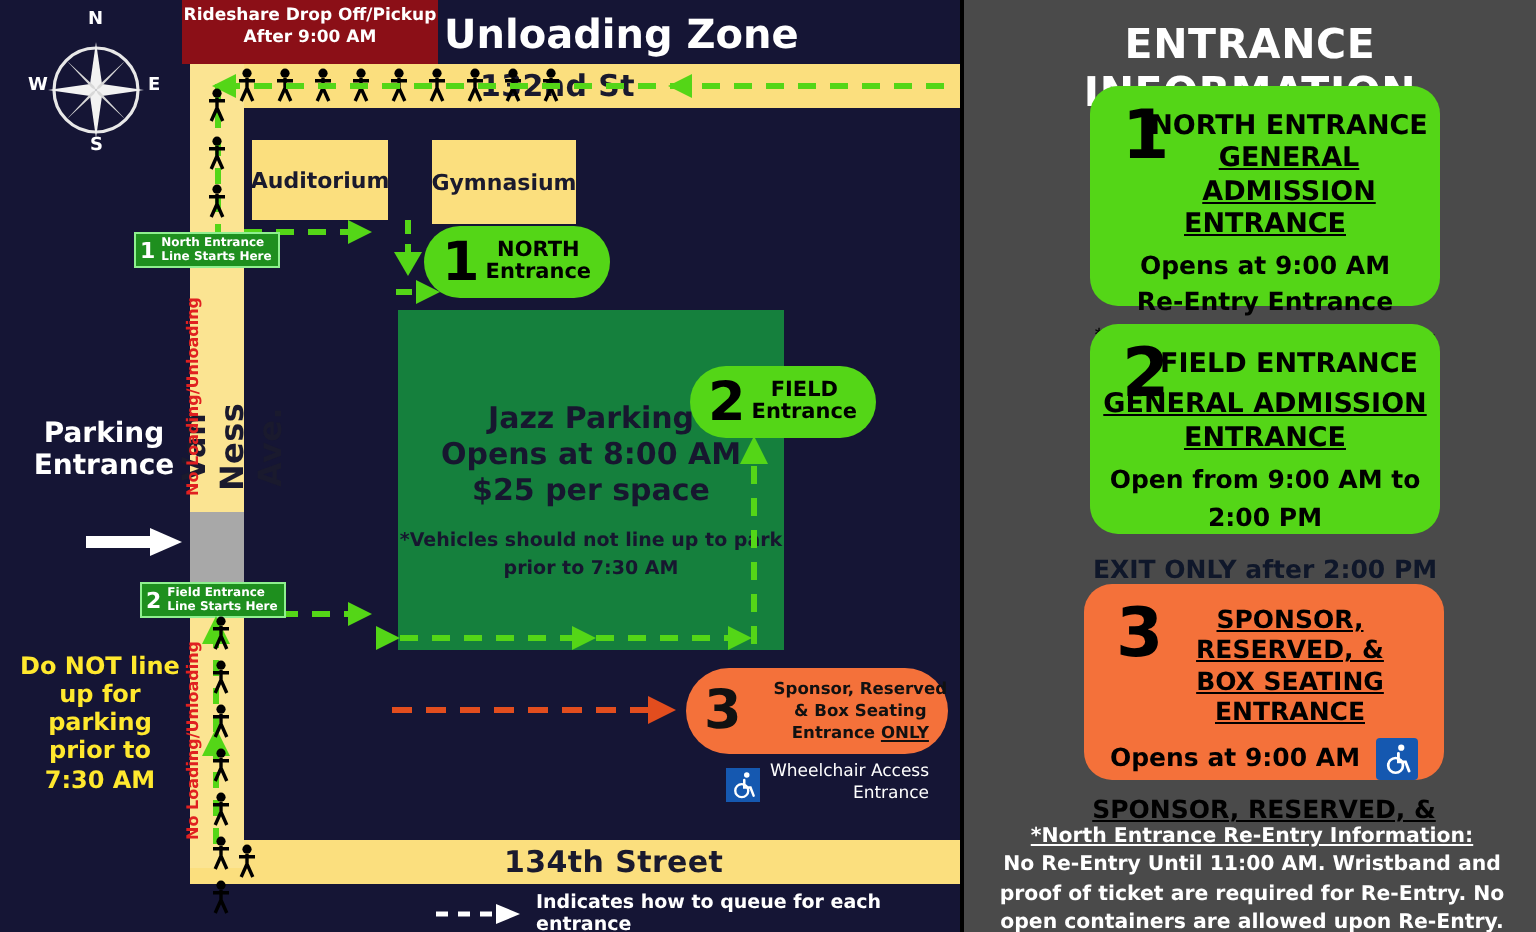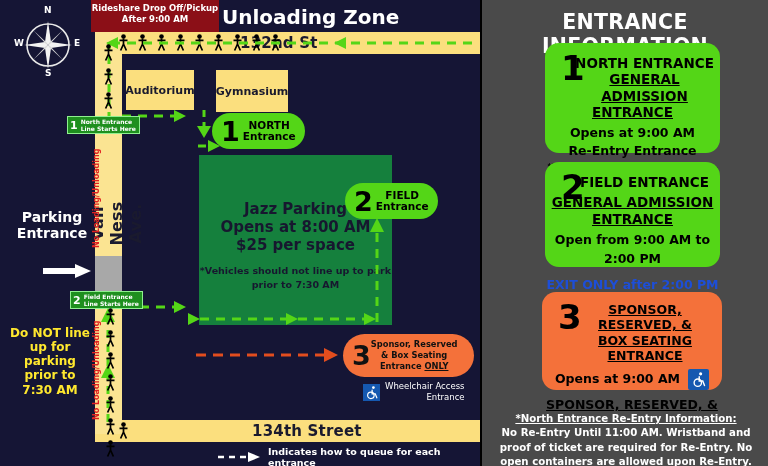--- a/index.html
+++ b/index.html
@@ -72,21 +72,21 @@
   #pill-north{left:212px;top:113px;height:36px;}
   #pill-field{left:345px;top:183px;height:36px;}
 
   
   #pill-sponsor{
     position:absolute;left:343px;top:334px;width:131px;height:43px;background:#f4713a;
     border-radius:999px;display:flex;align-items:center;color:#111;
     font-family:"DejaVu Sans", sans-serif;
   }
   #pill-sponsor .num{font-size:27px;font-weight:bold;margin-left:9px;line-height:1;}
-  #pill-sponsor .tx{font-size:8.3px;font-weight:bold;line-height:1.35;margin-left:0;text-align:center;}
+  #pill-sponsor .tx{font-size:8.3px;font-weight:bold;line-height:1.35;margin-left:16px;text-align:center;}
 
   
   .linetag{
     position:absolute;background:#1e8f1e;border:1px solid #8ff08f;display:flex;align-items:center;
     color:#fff;font-family:"DejaVu Sans", sans-serif;padding:1px 3px 1px 2px;
   }
   .linetag .n{font-size:11px;font-weight:bold;color:#fff;margin-right:3px;line-height:1;}
   .linetag .t{font-size:6px;font-weight:bold;line-height:1.2;}
   #tag-north{left:67px;top:116px;}
   #tag-field{left:70px;top:291px;}
@@ -147,21 +147,21 @@
     font-family:"DejaVu Sans", sans-serif;
   }
   .card .bignum{position:absolute;left:16px;top:8px;font-size:34px;font-weight:bold;line-height:1;}
   .card .hdr{font-size:13.5px;font-weight:bold;line-height:1.22;padding-top:12px;padding-left:24px;}
   .card .ul{text-decoration:underline;}
   .card .body{font-size:12.5px;font-weight:bold;line-height:1.45;}
   .card .tiny{font-size:8.2px;font-weight:bold;}
   #card1{left:63px;top:43px;width:175px;height:110px;background:#54d617;}
   #card2{left:63px;top:162px;width:175px;height:105px;background:#54d617;}
   #card3{left:60px;top:292px;width:180px;height:98px;background:#f4713a;}
-  .exitonly{color:#1d4ed8;font-size:12.5px;font-weight:bold;}
+  .exitonly{color:#0f172a;font-size:12.5px;font-weight:bold;}
   #card3 .opensrow{display:flex;align-items:center;justify-content:center;gap:8px;margin-top:6px;}
   #panel-note{
     position:absolute;left:8px;top:412px;width:272px;color:#fff;text-align:center;
     font-size:10.2px;font-weight:bold;line-height:1.42;font-family:"DejaVu Sans", sans-serif;
   }
   #panel-note .u{text-decoration:underline;}
 </style>
 </head>
 <body>
 

